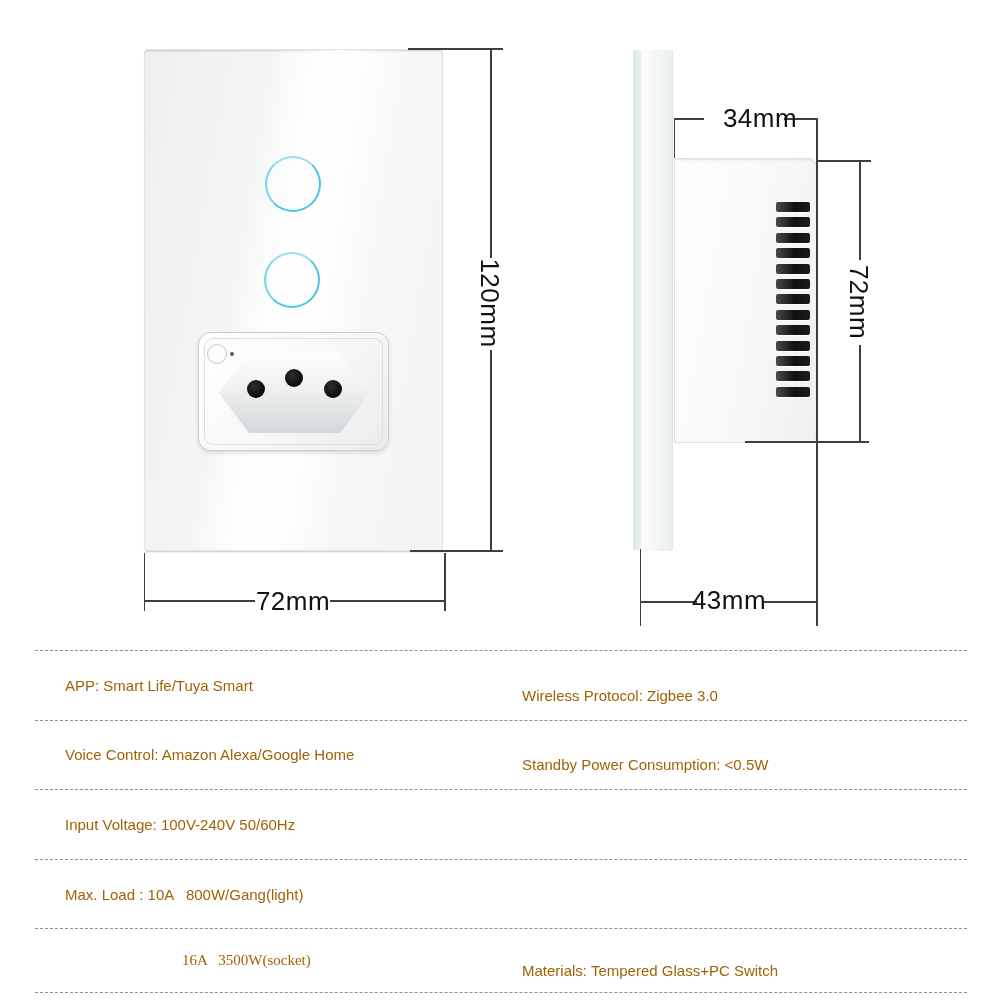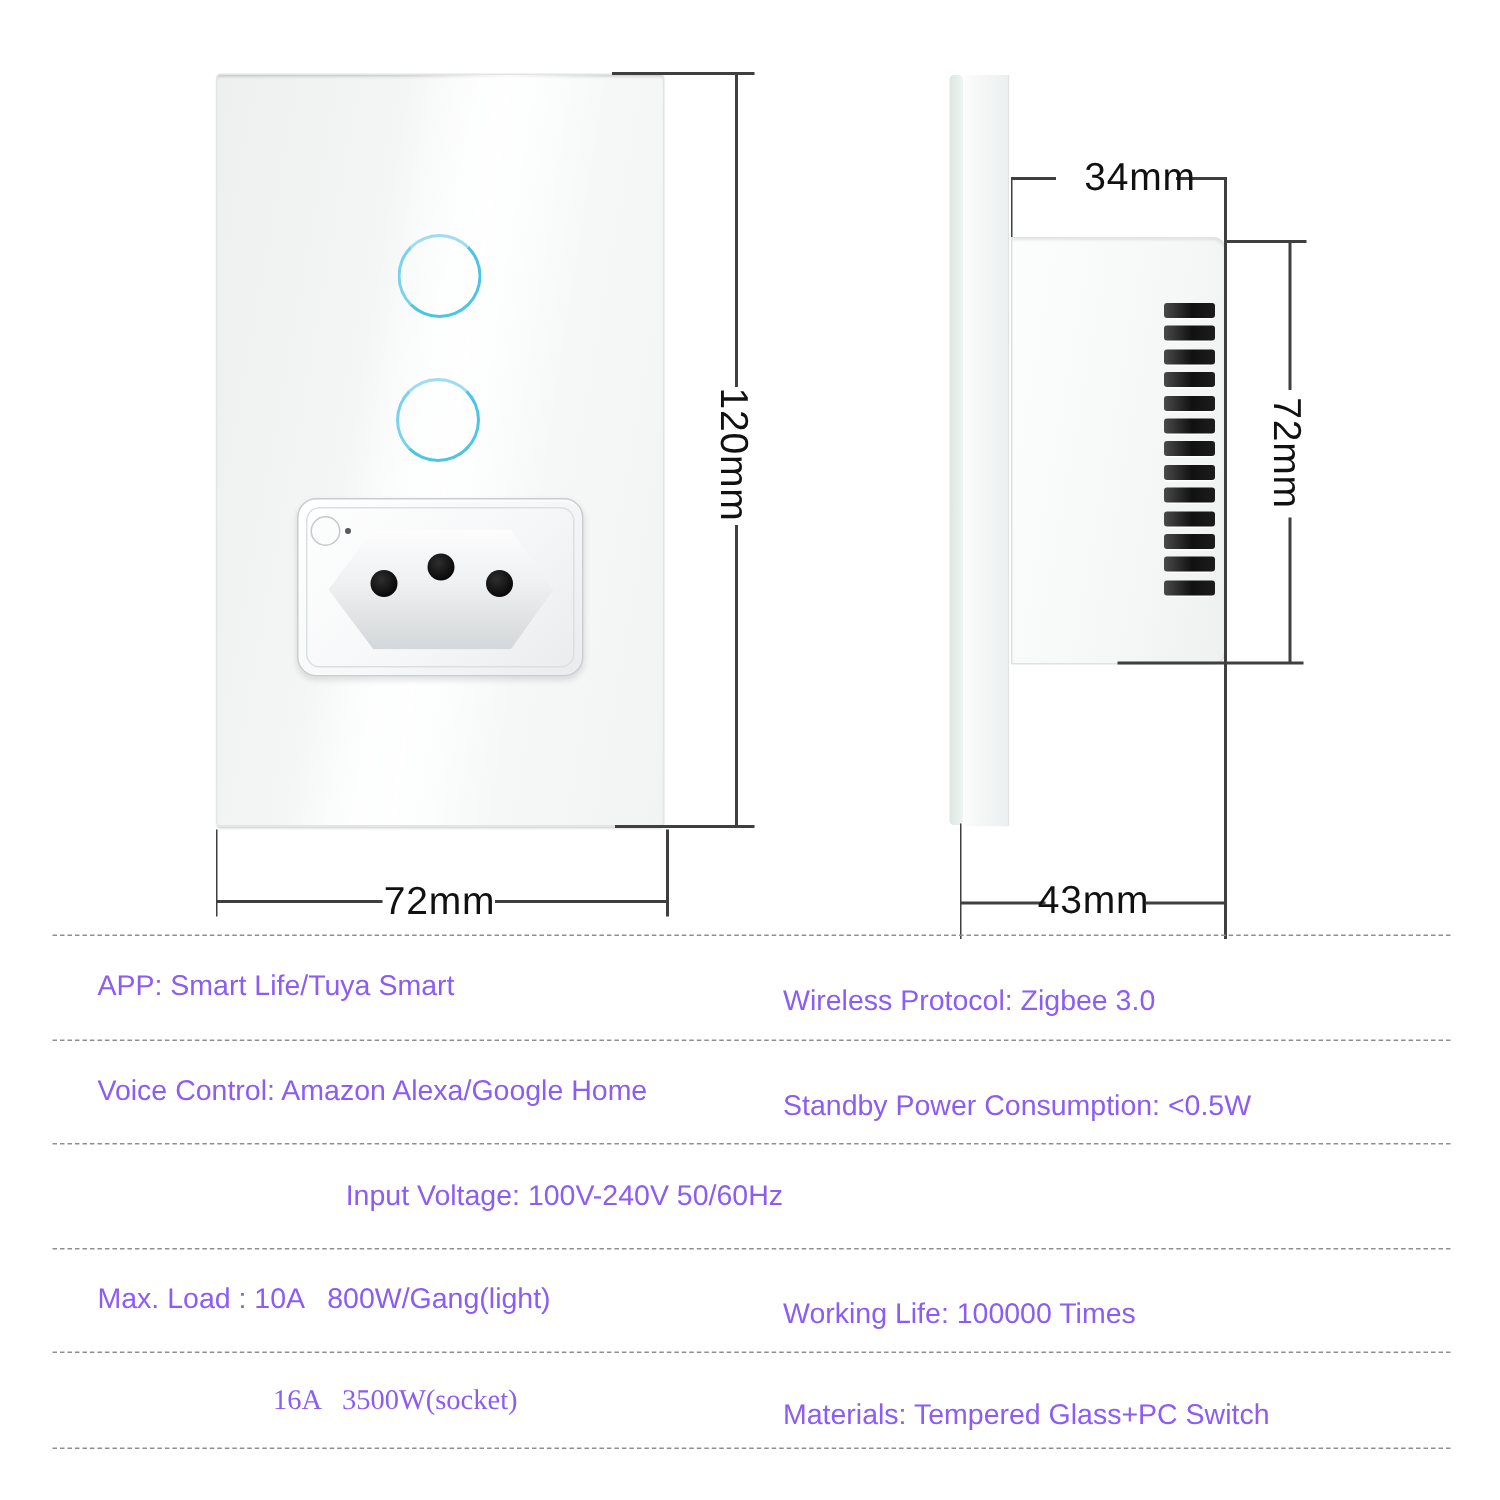--- a/index.html
+++ b/index.html
@@ -55,24 +55,24 @@
     box-shadow:0 1px 0 rgba(255,255,255,.85);}
 
   
   .hline{position:absolute;height:1.5px;background:#3f3f3f;}
   .vline{position:absolute;width:1.5px;background:#3f3f3f;}
   .dim-label{position:absolute;font-size:26px;color:#111;white-space:nowrap;
     transform:translate(-50%,-50%);letter-spacing:.5px;}
   .dim-label.rot{transform:translate(-50%,-50%) rotate(90deg);}
 
   
-  .specs{position:absolute;left:35px;top:623px;width:932px;font-size:19px;color:#8b5cf6;}
+  .specs{position:absolute;left:35px;top:650px;width:932px;font-size:15px;color:#a16207;}
   .spec-row{display:flex;align-items:center;height:69.5px;box-sizing:border-box;
     border-top:1px dashed #8f8f8f;}
-  .spec-row:nth-child(3){height:70px;text-align:right;}
+  .spec-row:nth-child(3){height:70px;}
   .spec-row:nth-child(4){height:69px;}
   .spec-row:nth-child(5){height:65px;border-bottom:1px dashed #8f8f8f;}
   .spec-cell-left{width:487px;padding-left:30px;box-sizing:border-box;white-space:pre;}
   .spec-cell-right{flex:1;white-space:pre;margin-top:20px;}
   .spec-row:nth-child(5) .spec-cell-left{padding-left:147px;font-family:Liberation Serif, serif;}
 </style>
 </head>
 <body>
 
 <div class="canvas">
@@ -145,21 +145,20 @@
     </div>
     <div class="spec-row">
       <div class="spec-cell-left">Voice Control: Amazon Alexa/Google Home</div>
       <div class="spec-cell-right">Standby Power Consumption: &lt;0.5W</div>
     </div>
     <div class="spec-row">
       <div class="spec-cell-left">Input Voltage: 100V-240V 50/60Hz</div>
     </div>
     <div class="spec-row">
       <div class="spec-cell-left">Max. Load : 10A   800W/Gang(light)</div>
-      <div class="spec-cell-right">Working Life: 100000 Times</div>
     </div>
     <div class="spec-row">
       <div class="spec-cell-left">16A   3500W(socket)</div>
       <div class="spec-cell-right">Materials: Tempered Glass+PC Switch</div>
     </div>
   </div>
 
 </div>
 
 </body></html>

